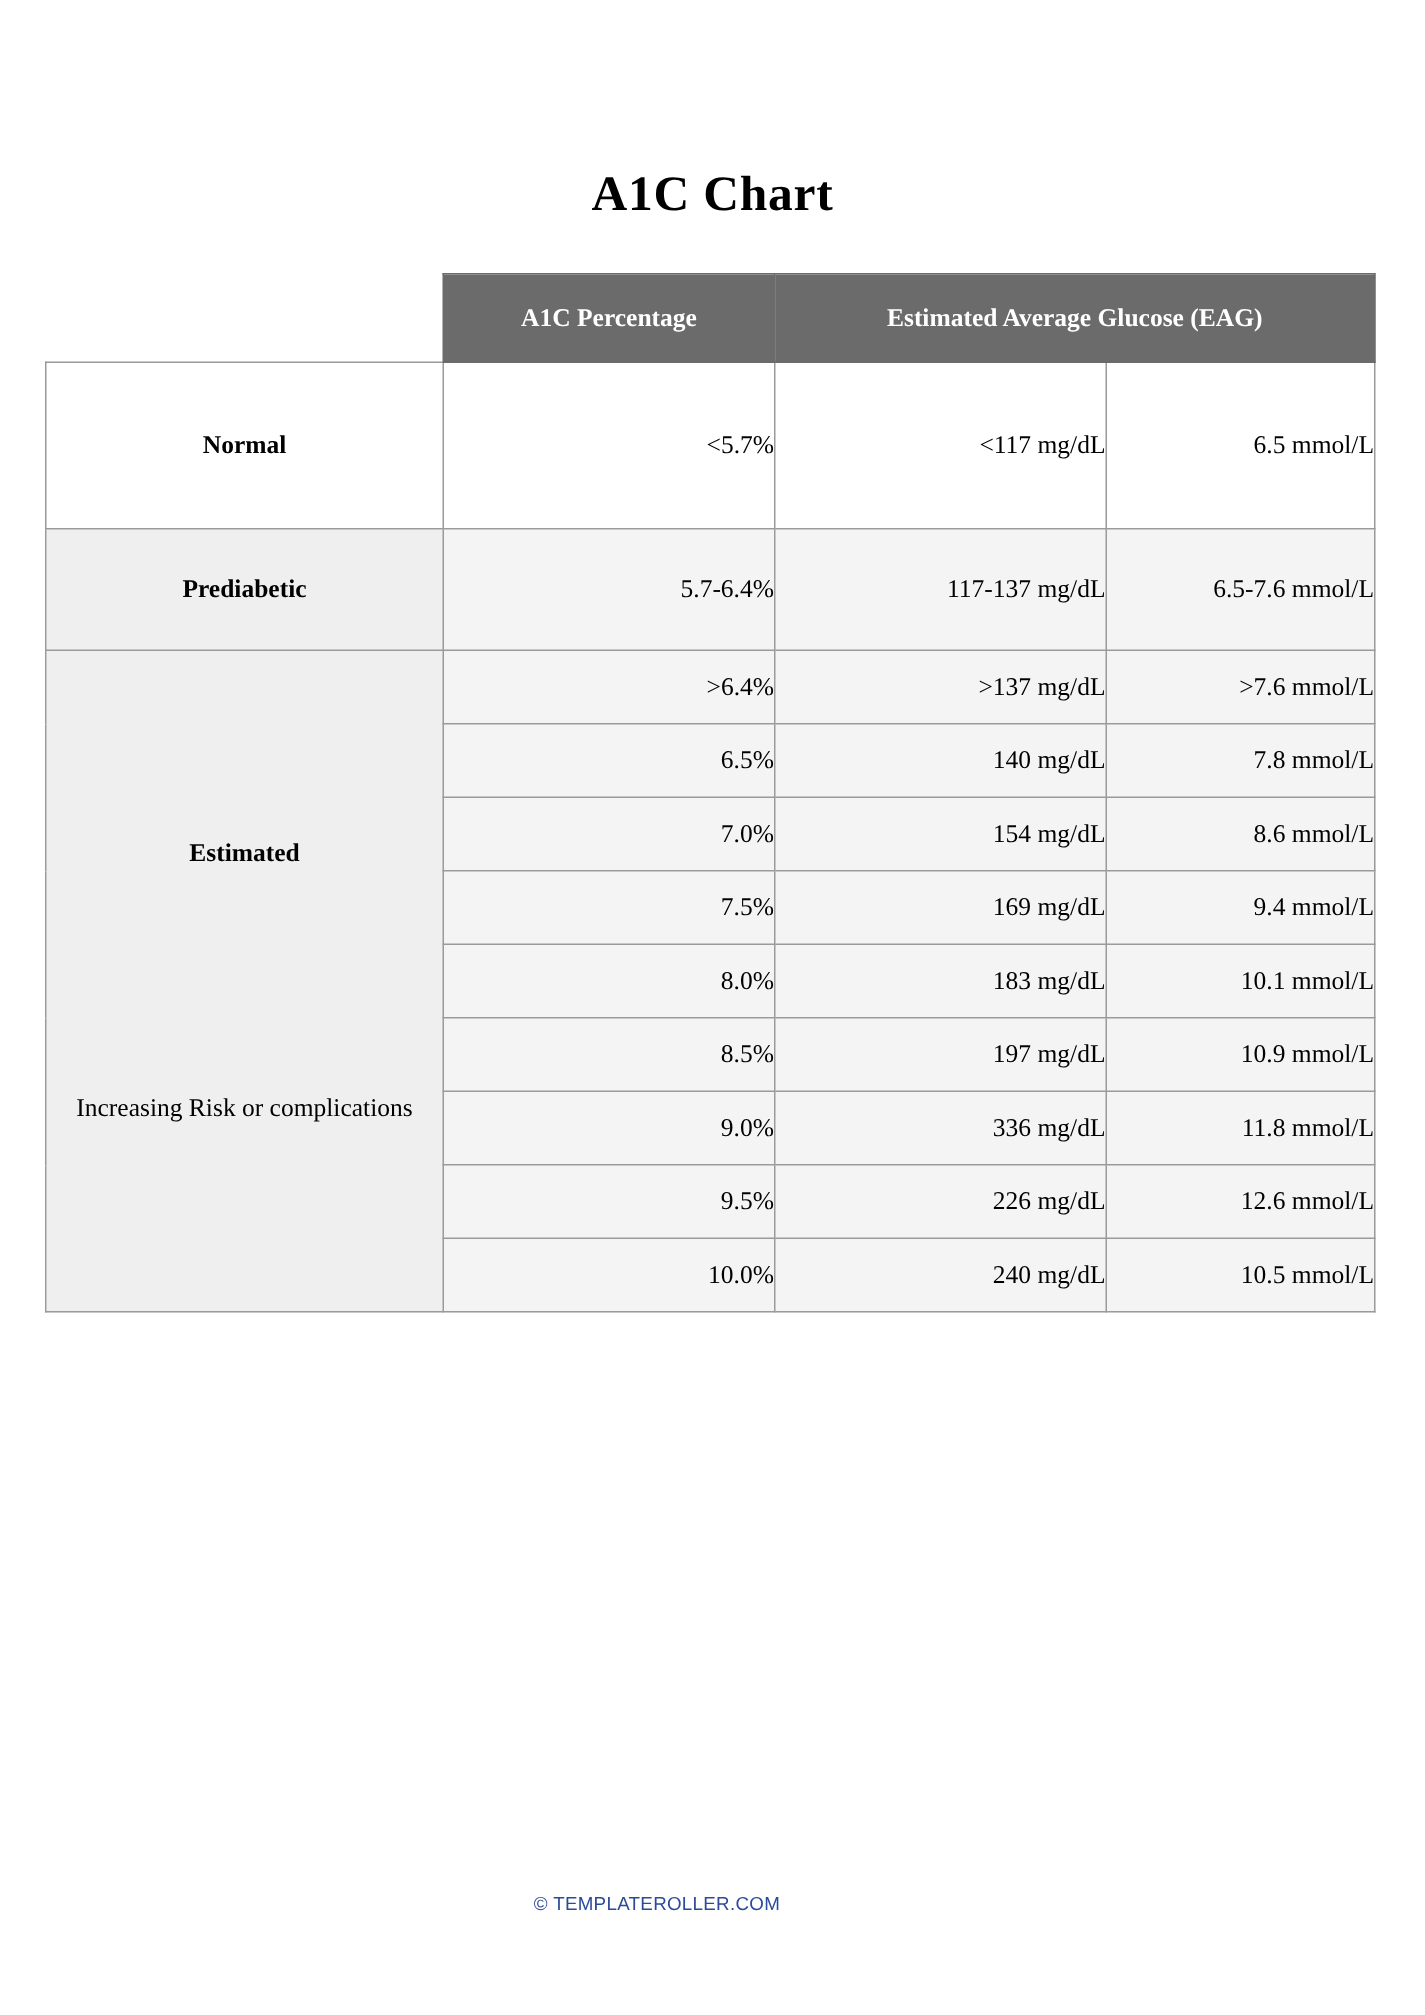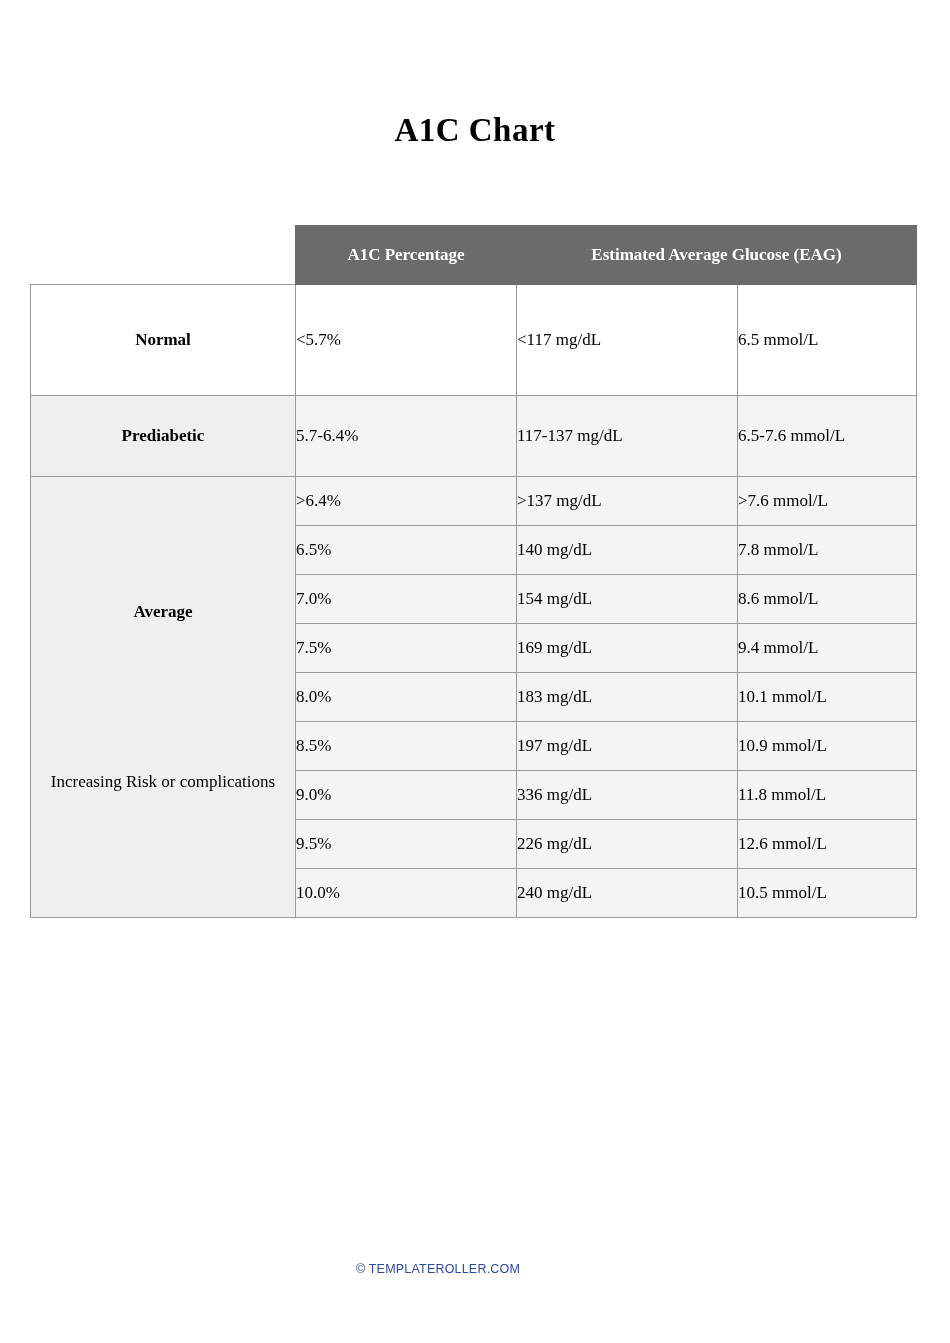--- a/index.html
+++ b/index.html
@@ -37,21 +37,20 @@
     position: absolute;
     top: 182px;
     left: 30px;
     width: 886px;
   }
 
   table.a1c {
     border-collapse: collapse;
     width: 886px;
     table-layout: fixed;
-    margin-top: 43px;
   }
 
   table.a1c td, table.a1c th {
     border: 1px solid #9a9a9a;
     padding: 0;
     vertical-align: middle;
   }
 
   
   col.c-label { width: 265px; }
@@ -82,21 +81,21 @@
     padding-right: 10px;
     vertical-align: top;
     padding-top: 12px;
   }
 
   td.rowlabel.normal-label {
     background: #ffffff;
   }
 
   td.val {
-    text-align: left;
+    text-align: right;
     font-size: 17px;
     height: 48px;
     background: #f4f4f4;
   }
 
   tr.normal-row td.val {
     background: #ffffff;
     height: 110px;
   }
 
@@ -147,21 +146,21 @@
           <td class="val">6.5 mmol/L</td>
         </tr>
         <tr class="prediabetic-row">
           <td class="rowlabel">Prediabetic</td>
           <td class="val">5.7-6.4%</td>
           <td class="val">117-137 mg/dL</td>
           <td class="val">6.5-7.6 mmol/L</td>
         </tr>
         <tr>
           <td class="rowlabel" rowspan="9">
-            <div>Average</div>
+            <div>Estimated</div>
             <div style="height:150px;"></div>
             <div style="font-weight:normal;">Increasing Risk or complications</div>
           </td>
           <td class="val">&gt;6.4%</td>
           <td class="val">&gt;137 mg/dL</td>
           <td class="val">&gt;7.6 mmol/L</td>
         </tr>
         <tr>
           <td class="val">6.5%</td>
           <td class="val">140 mg/dL</td>

